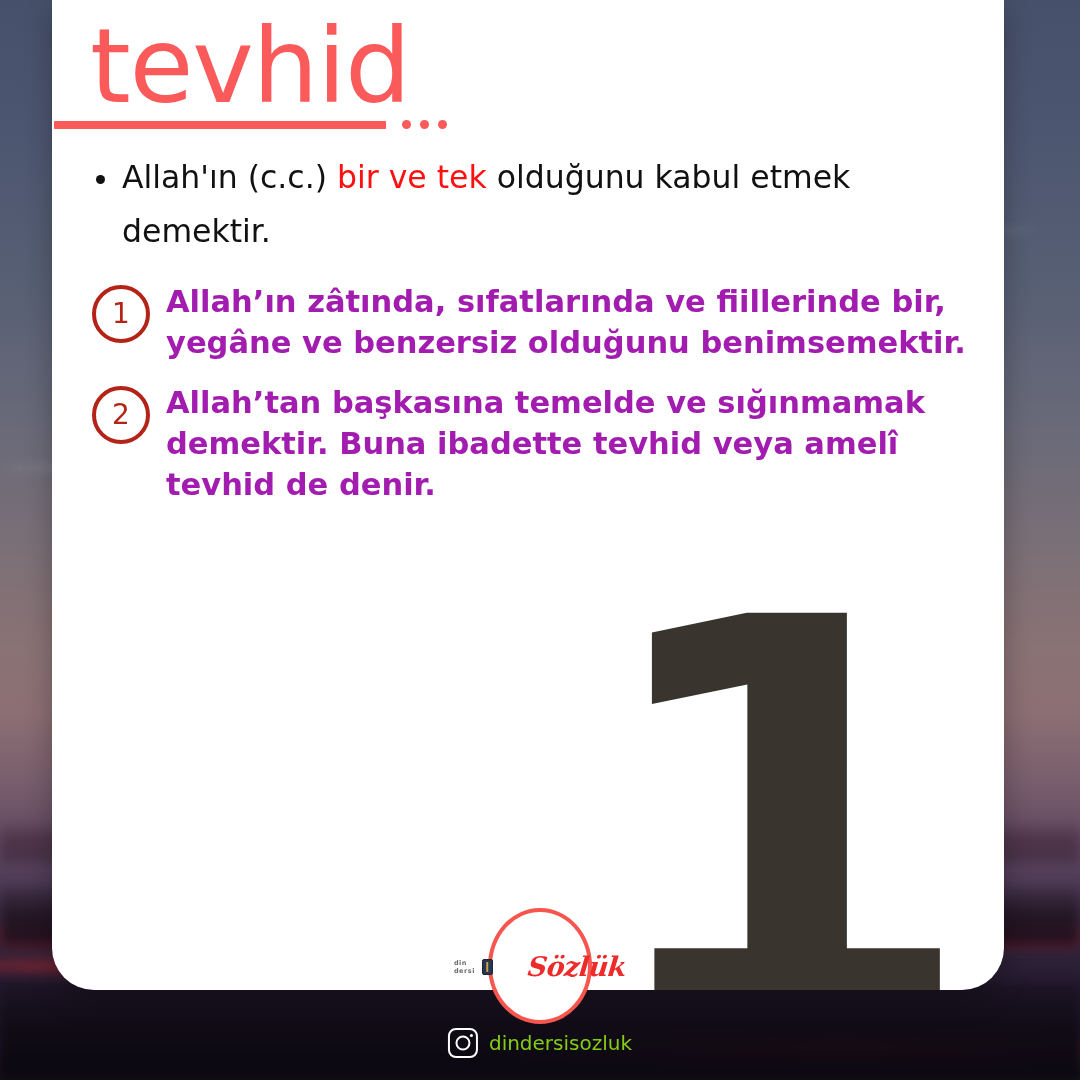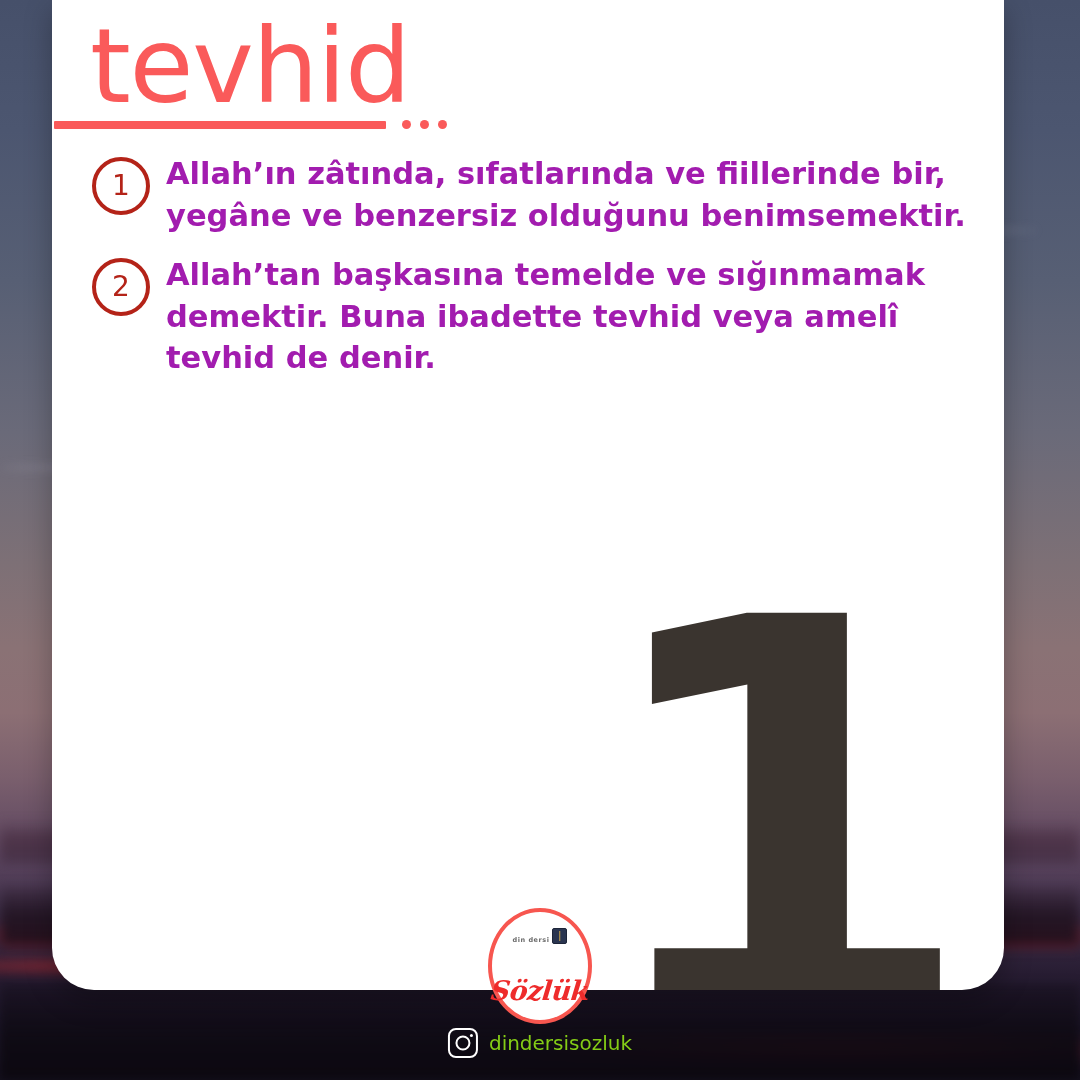--- a/index.html
+++ b/index.html
@@ -108,21 +108,21 @@
 
   .blist.tail{margin-top:24px;}
   .blist.tail li{line-height:1.92;}
 
   
   .logo{
     position:absolute;left:50%;transform:translateX(-50%);
     top:908px;width:96px;height:108px;z-index:6;
     border:4px solid #f7564f;border-radius:50%;
     background:#fff;
-    display:flex;flex-direction:column;align-items:center;justify-content:center;gap:35px;
+    display:flex;align-items:center;justify-content:center;gap:35px;
   }
   .logo-top{display:flex;align-items:flex-end;gap:3px;margin-bottom:-2px;}
   .logo-kicker{
     font-size:6.5px;letter-spacing:.08em;color:#6b6b6b;font-weight:700;
     text-transform:lowercase;font-family:"DejaVu Sans", sans-serif;
   }
   .book{width:13px;height:14px;border-radius:2px;background:#2a3550;
     border:1.5px solid #1d2539;position:relative;}
   .book:after{content:"";position:absolute;left:50%;top:2px;bottom:2px;width:1.5px;background:#c7a24a;transform:translateX(-50%);}
   .logo-word{
@@ -171,20 +171,21 @@
     <div class="rule-row">
       <span class="rule"></span>
       <span class="dots">
         <i></i>
         <i></i>
         <i></i>
       </span>
     </div>
 
     <ul class="blist">
+      <li><span>Allah'ın (c.c.) </span><span class="hl">bir ve tek</span><span> olduğunu kabul etmek demektir.</span></li>
     </ul>
 
     <ul class="numlist">
       <li class="numrow">
         <span class="circ">1</span>
         <span class="numtxt">Allah’ın zâtında, sıfatlarında ve fiillerinde bir, yegâne ve benzersiz olduğunu benimsemektir.</span>
       </li>
       <li class="numrow">
         <span class="circ">2</span>
         <span class="numtxt">Allah’tan başkasına temelde ve sığınmamak demektir. Buna ibadette tevhid veya amelî tevhid de denir.</span>

